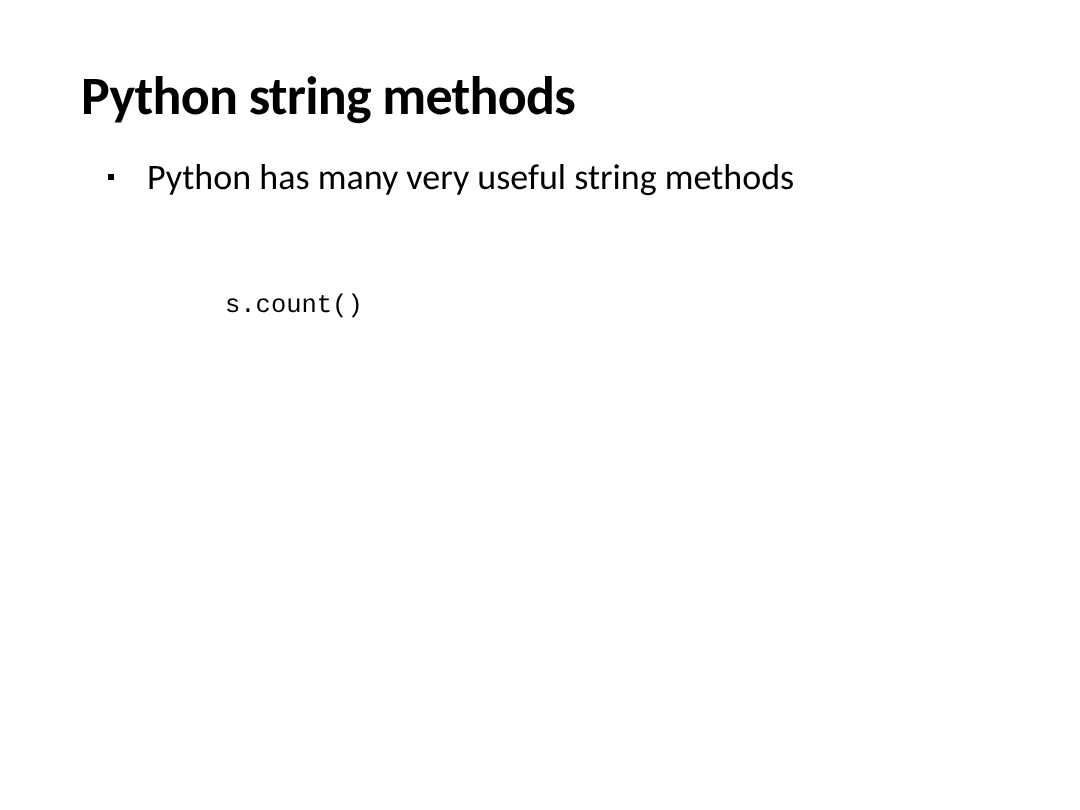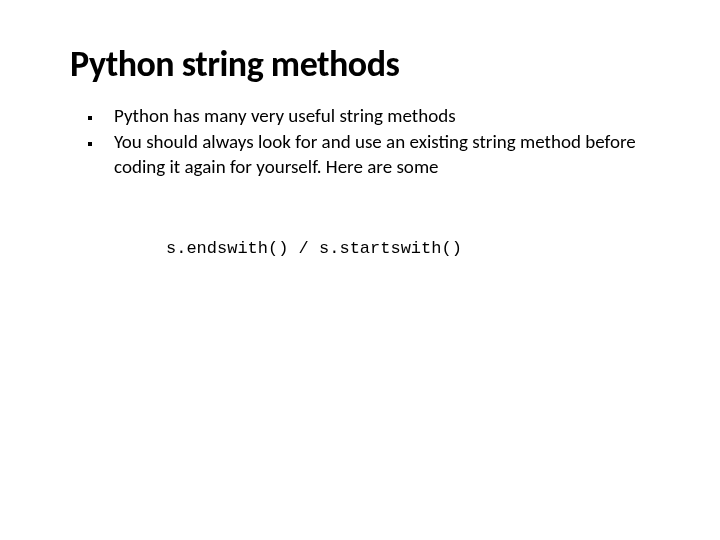--- a/index.html
+++ b/index.html
@@ -8,36 +8,36 @@
     width: 720px;
     height: 540px;
     background: #ffffff;
     font-family: Calibri, "Segoe UI", Arial, sans-serif;
     color: #000;
   }
   .slide {
     box-sizing: border-box;
     width: 720px;
     height: 396px;
-    padding: 42px 54px 30px 70px;
+    padding: 42px 54px 30px 54px;
   }
   .title {
     font-size: 36px;
     font-weight: 700;
     margin: 0 0 18px 0;
     letter-spacing: -0.5px;
   }
   .bullets {
     list-style: none;
     margin: 0 0 14px 0;
     padding: 0 0 0 10px;
   }
   .bullets li {
     position: relative;
-    font-size: 19px;
+    font-size: 24px;
     line-height: 1.28;
     padding-left: 34px;
     margin-bottom: 2px;
   }
   .bullets li::before {
     content: "";
     position: absolute;
     left: 8px;
     top: 12px;
     width: 4px;
@@ -53,25 +53,24 @@
   }
 </style>
 </head>
 <body>
 
 <div class="slide">
   <h1 class="title">Python string methods</h1>
 
   <ul class="bullets">
     <li>Python has many very useful string methods</li>
-    <li>You should always look for and use an existing string method before coding it again for yourself.  Here are some</li>
   </ul>
 
   <div class="codeblock">
-    <div>s.endswith() / s.startswith()</div>
+    <div>s.count()</div>
     
     
     
     
     
     
   </div>
 </div>
 
 </body></html>

